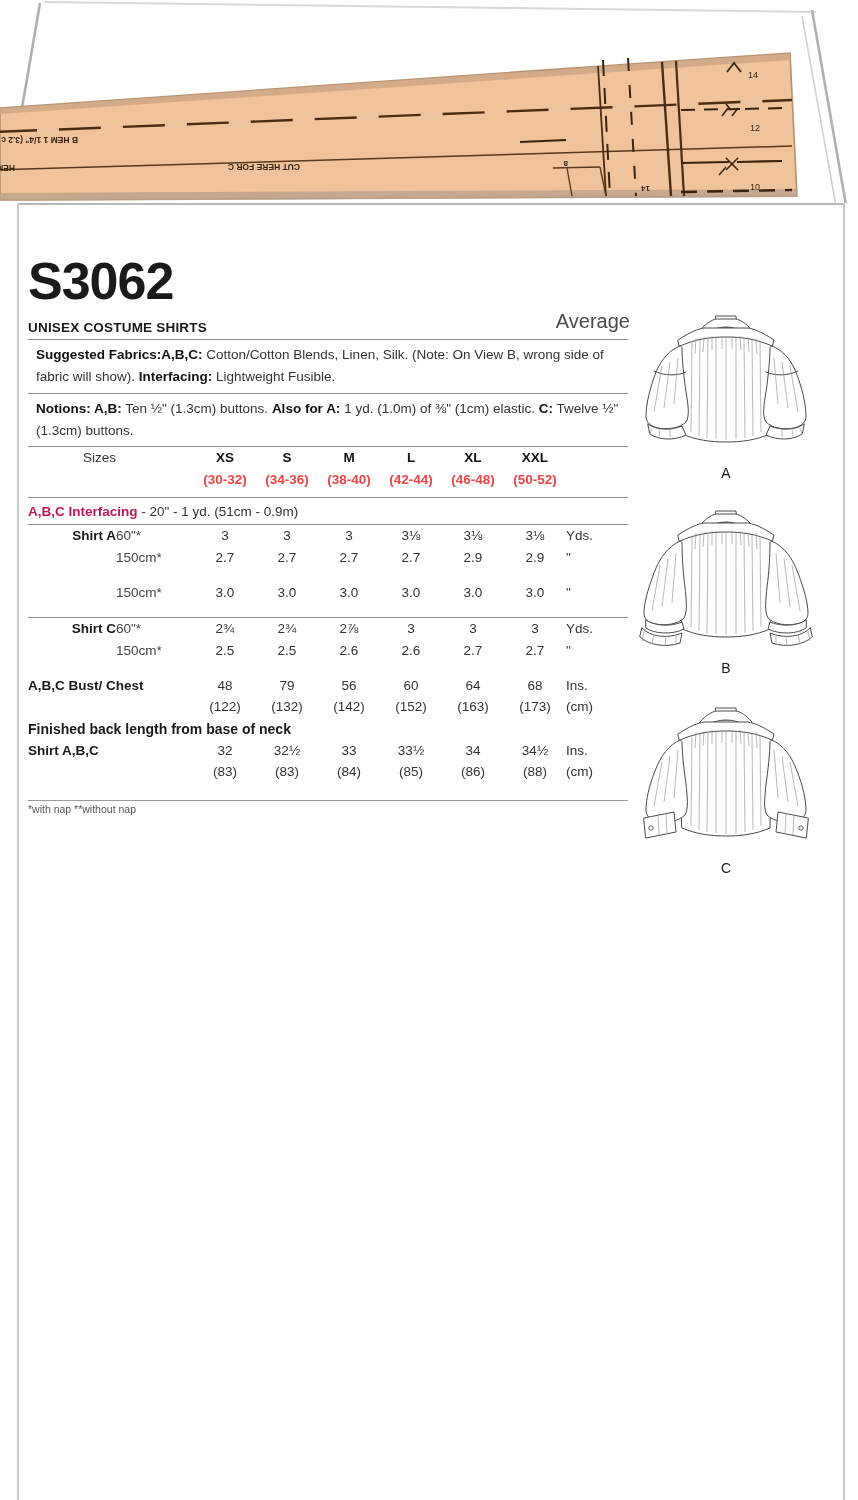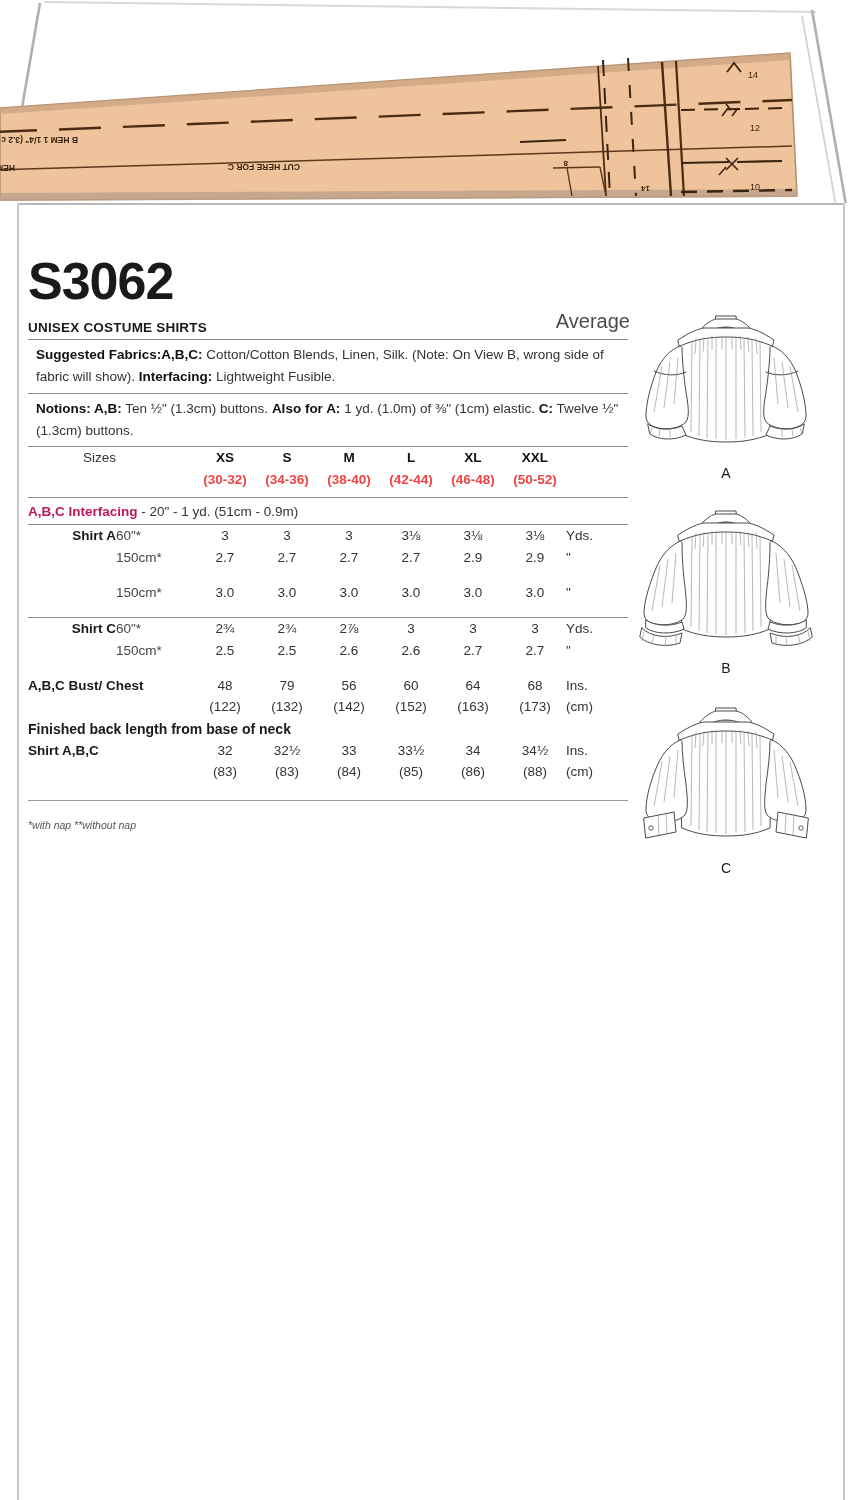--- a/index.html
+++ b/index.html
@@ -62,21 +62,21 @@
   .smallgap td{height:7px;line-height:7px;font-size:1px;}
 
   .tline td{border-top:1px solid #8c8c8c;}
   .interfacing{font-size:13.5px;color:#333;}
   .interfacing b{font-weight:bold;color:#be185d;}
 
   .fgm-title{font-size:13.5px;font-weight:bold;color:#1a1a1a;line-height:1.6;}
   .fgm-sub{font-size:14px;font-weight:bold;color:#1a1a1a;line-height:1.6;}
   .c-lbl-wide{width:166px;font-weight:bold;color:#1a1a1a;white-space:nowrap;}
 
-  .footnote{font-size:10.5px;color:#555;margin-top:18px;font-style:italic;}
+  .footnote{font-size:10.5px;color:#555;margin-top:2px;}
 
   
   .views{position:absolute;left:636px;top:292px;width:196px;}
   .view{position:relative;width:180px;margin:0 0 6px 0;}
   .view-caption{
     text-align:center;font-size:14px;color:#1a1a1a;margin-top:-6px;
     font-family:"Liberation Sans", sans-serif;
   }
 </style>
 </head>

